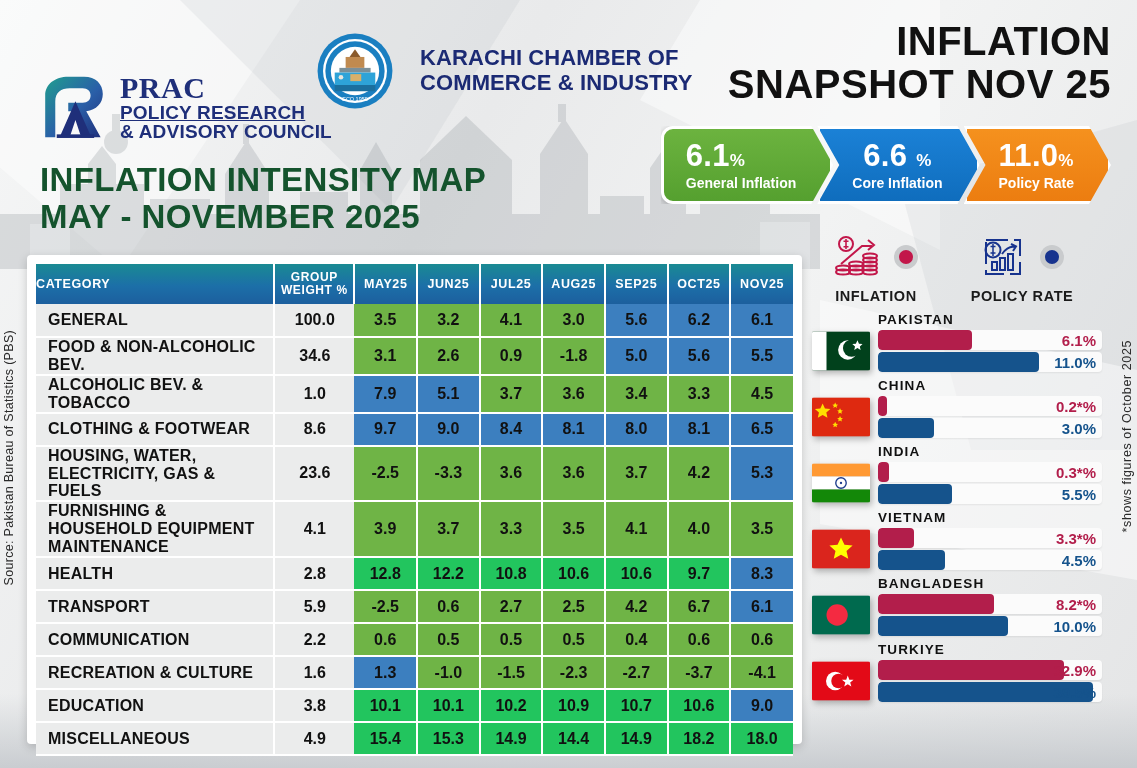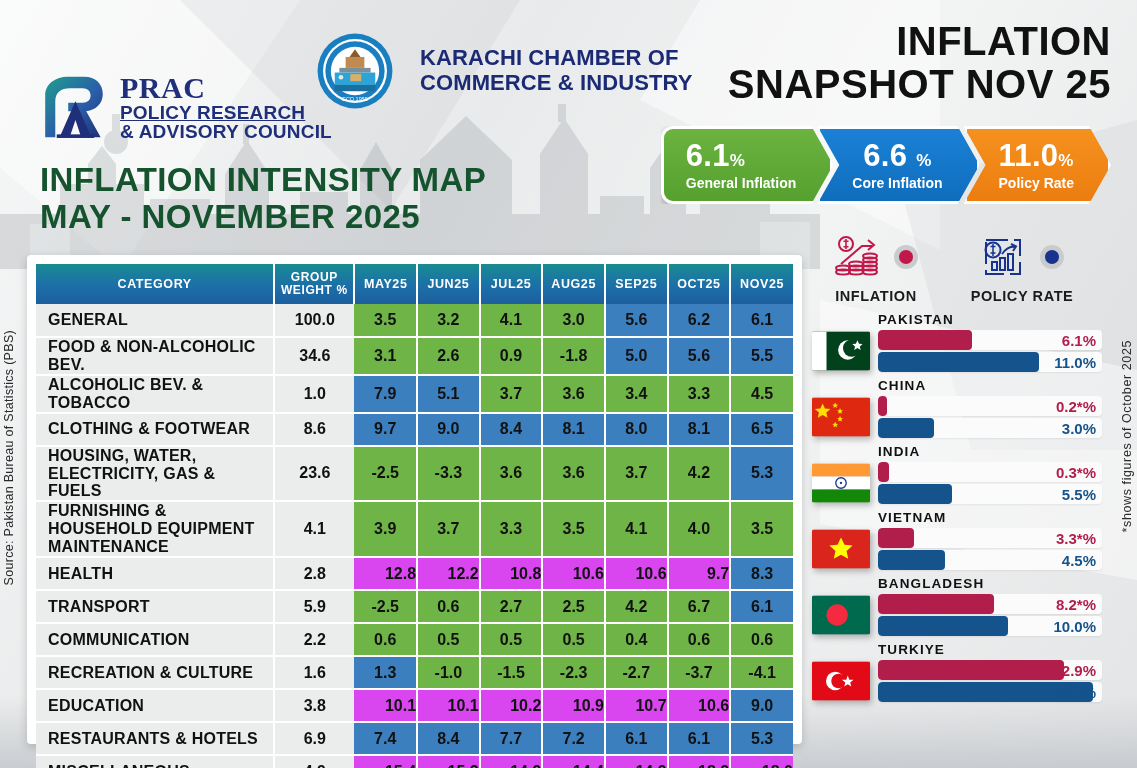--- a/index.html
+++ b/index.html
@@ -97,42 +97,42 @@
     box-shadow: 0 3px 10px rgba(0,0,0,.18);
     padding: 9px 9px 12px 9px;
   }
   table.grid { width: 100%; border-collapse: collapse; table-layout: fixed; }
   table.grid th {
     background: linear-gradient(180deg,#1a8a93 0%, #1c6fa8 55%, #1c5f9e 100%);
     color:#fff; font-size: 12.5px; font-weight: 700; letter-spacing:.6px;
     height: 40px; text-align:center; border-right: 2px solid #fff;
     text-transform: uppercase;
   }
-  table.grid th.cat { text-align:center; }
+  table.grid th.cat { text-align:left; }
   table.grid th:last-child { border-right: none; }
   table.grid th .gw { font-size: 12px; line-height: 1.12; display:block; }
 
   table.grid td { height: 33px; font-size: 16px; font-weight: 700; color:#111; }
   td.cat {
     background:#ebecec; text-align:left; padding-left: 12px;
     font-size: 12.4px; font-weight: 700; letter-spacing:.25px;
     border-bottom: 2px solid #fff; text-transform: uppercase; line-height:1.12;
   }
   td.wt {
     background:#ebecec; text-align:center; font-size: 18px; font-weight: 600;
     border-bottom: 2px solid #fff; border-left: 2px solid #fff; color:#111;
   }
   td.v {
     text-align:center; border-right: 2px solid #fff; border-bottom: 2px solid #fff;
     font-size: 16.5px; font-weight: 700;
   }
   td.v:last-child { border-right:none; }
   td.g { background:#6fb446; }
   td.b { background:#3c7fbf; }
-  td.o { background:#d946ef;text-align:right; }
+  td.o { background:#22c55e; }
 
   
   .rightpanel { position:absolute; left: 812px; top: 228px; width: 290px; z-index: 5; }
   .legend { display:flex; align-items:flex-start; gap: 18px; margin-bottom: 8px; }
   .legitem { width: 128px; text-align:center; position:relative; }
   .legitem .iconrow { display:flex; align-items:center; justify-content:center; gap: 10px; height:58px; }
   .legitem .lname { font-size: 14.5px; font-weight: 800; color:#1a1a1a; letter-spacing:.6px; margin-top:2px; }
   .dot { width: 24px; height: 24px; border-radius:50%; background:#c9cbcd; display:flex; align-items:center; justify-content:center; }
   .dot i { width: 14px; height:14px; border-radius:50%; display:block; }
 
@@ -423,31 +423,20 @@
           <td class="wt">3.8</td>
           <td class="v o">10.1</td>
           <td class="v o">10.1</td>
           <td class="v o">10.2</td>
           <td class="v o">10.9</td>
           <td class="v o">10.7</td>
           <td class="v o">10.6</td>
           <td class="v b">9.0</td>
         </tr>
         <tr>
-          <td class="cat">RESTAURANTS &amp; HOTELS</td>
-          <td class="wt">6.9</td>
-          <td class="v b">7.4</td>
-          <td class="v b">8.4</td>
-          <td class="v b">7.7</td>
-          <td class="v b">7.2</td>
-          <td class="v b">6.1</td>
-          <td class="v b">6.1</td>
-          <td class="v b">5.3</td>
-        </tr>
-        <tr>
           <td class="cat">MISCELLANEOUS</td>
           <td class="wt">4.9</td>
           <td class="v o">15.4</td>
           <td class="v o">15.3</td>
           <td class="v o">14.9</td>
           <td class="v o">14.4</td>
           <td class="v o">14.9</td>
           <td class="v o">18.2</td>
           <td class="v o">18.0</td>
         </tr>

